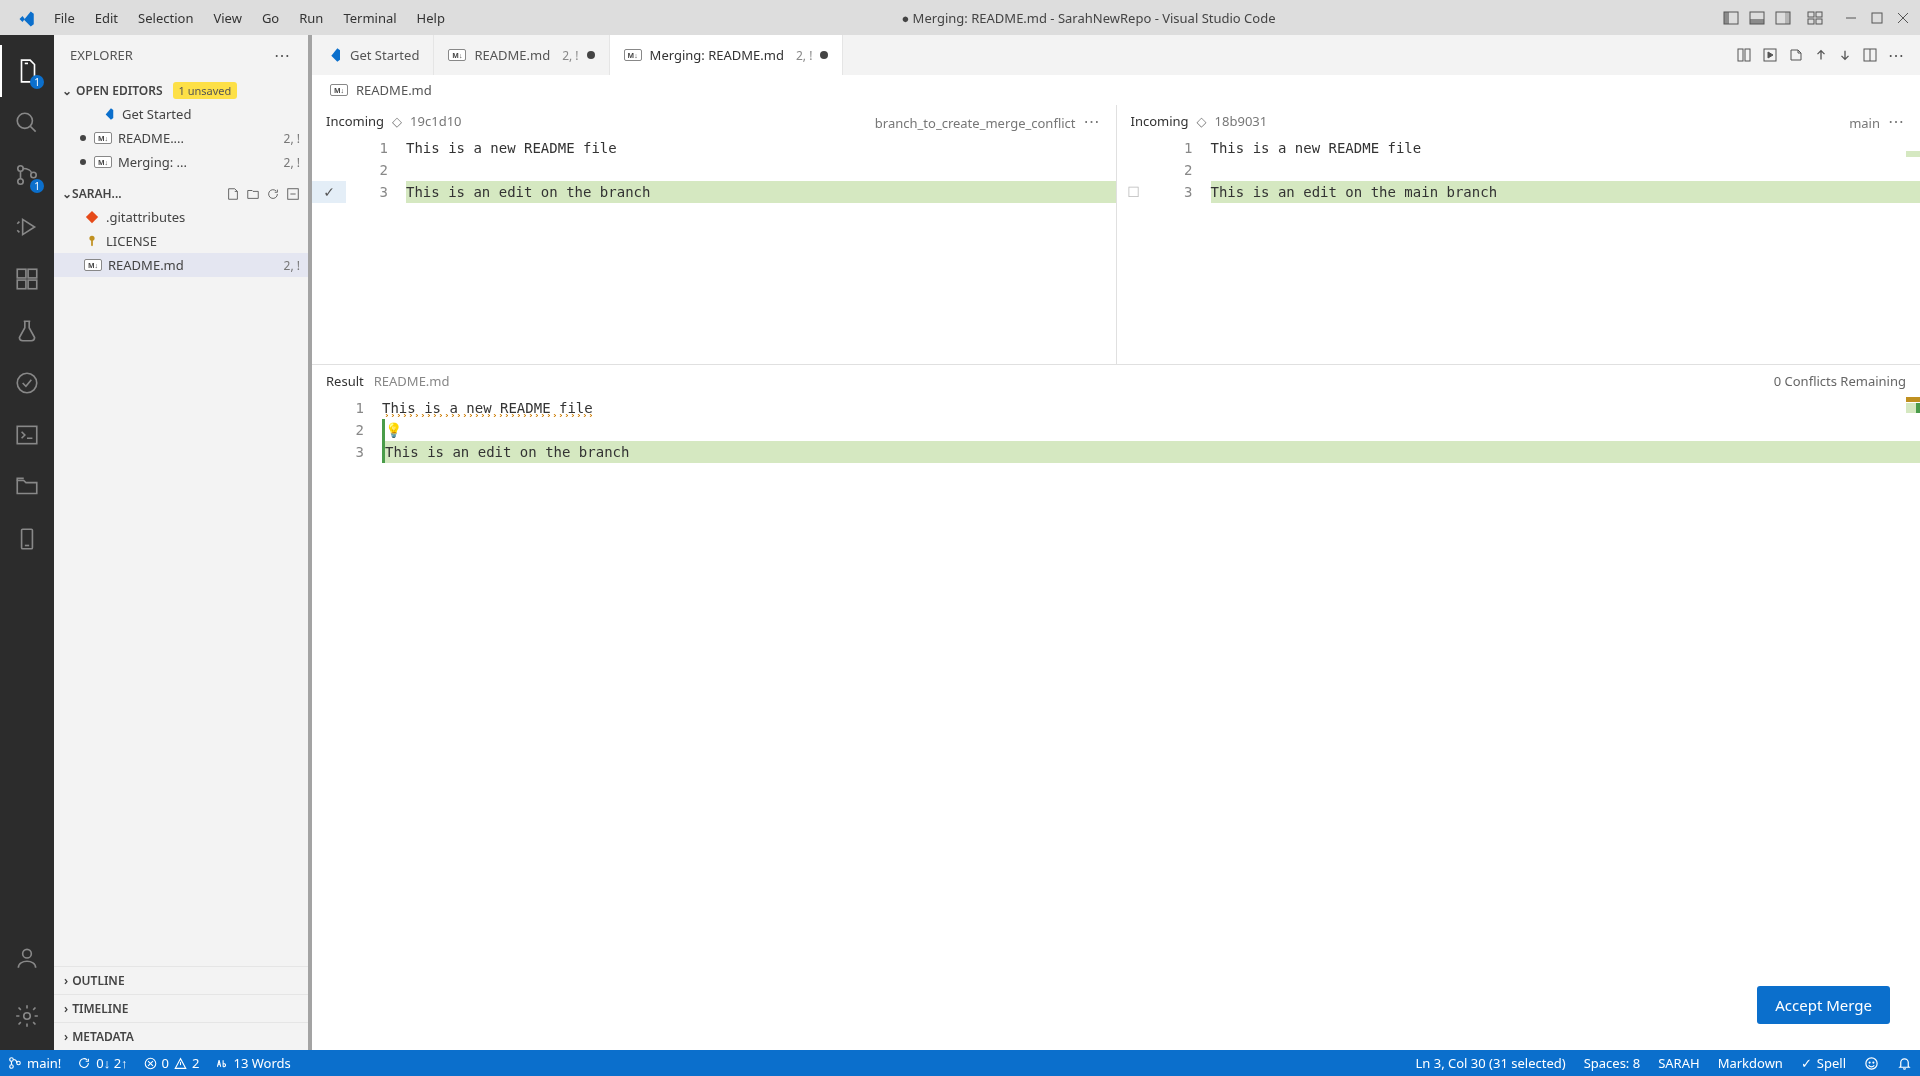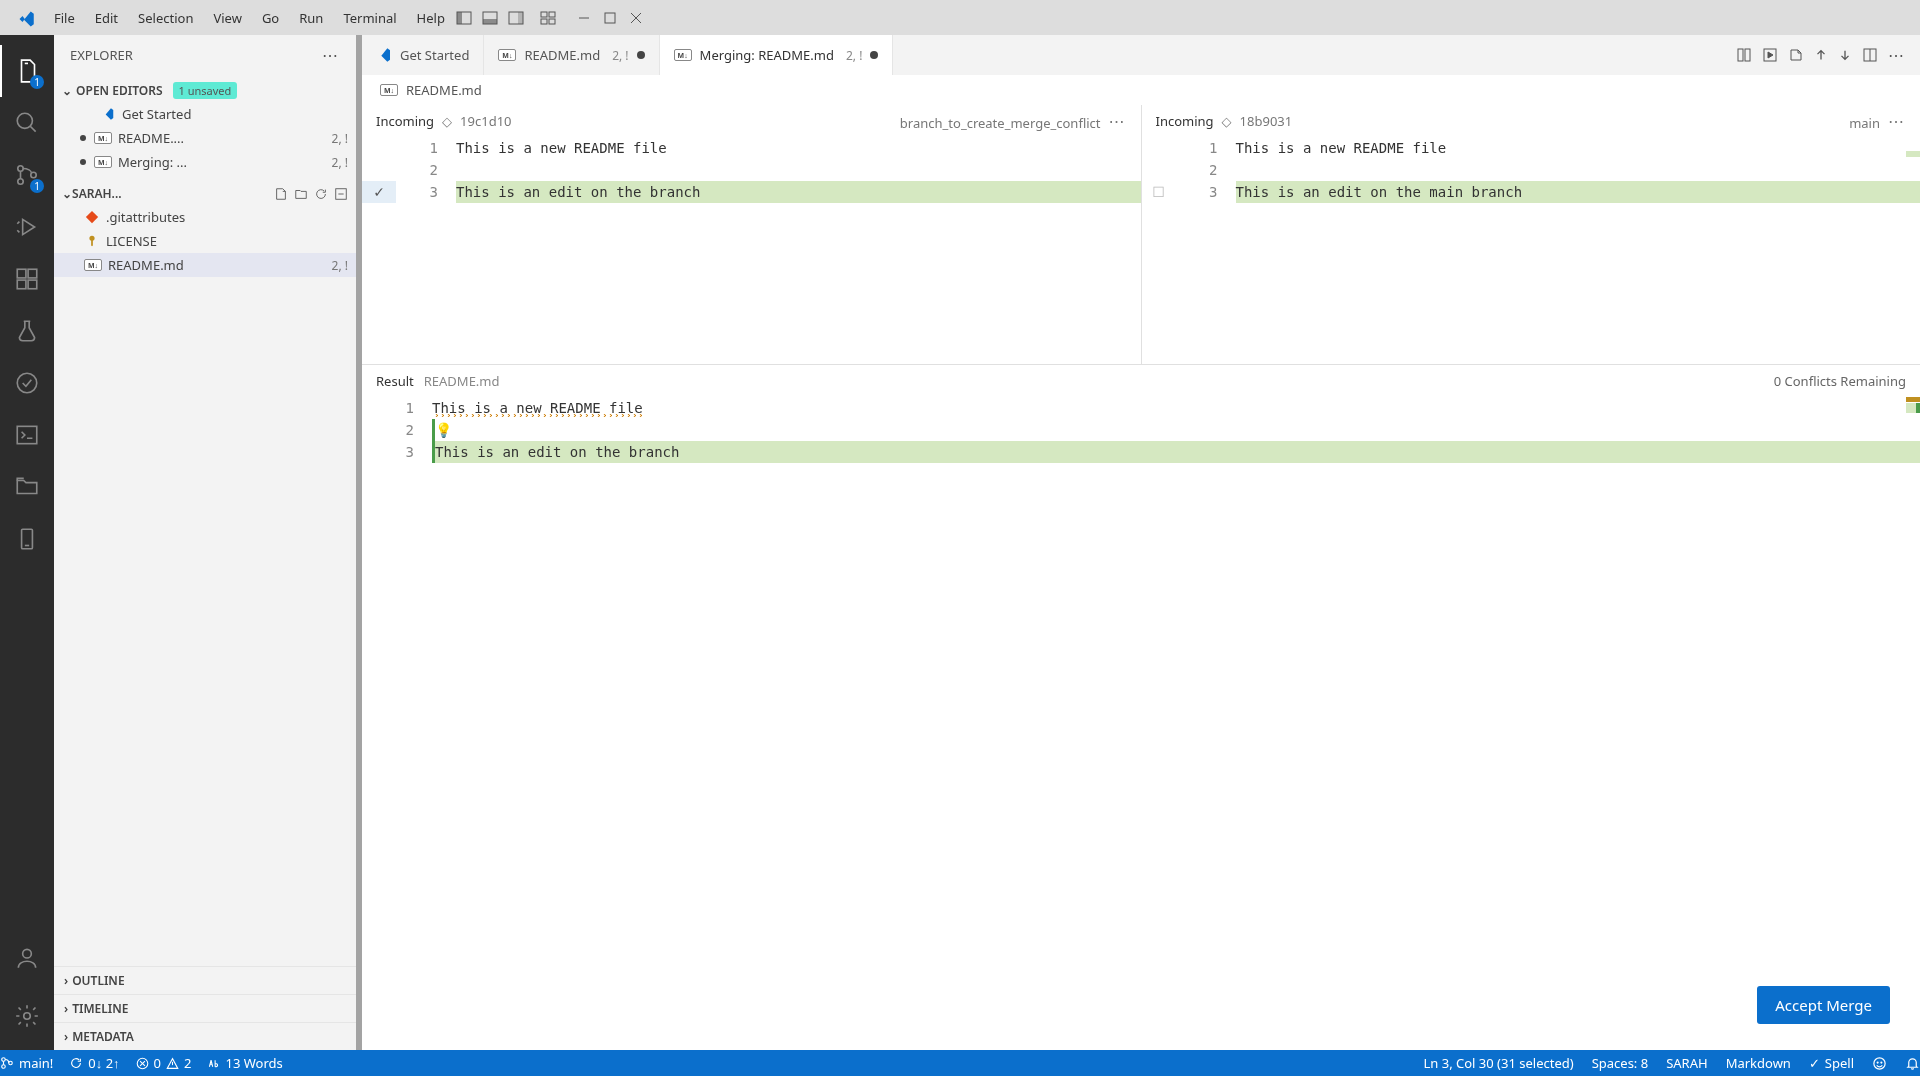--- a/index.html
+++ b/index.html
@@ -42,30 +42,30 @@
   position: relative;
 }
 .activitybar .aicon.active { color: #fff; border-left: 2px solid #fff; }
 .activitybar .bottom { margin-top: auto; margin-bottom: 6px; }
 .badge {
   position:absolute; bottom:8px; right:10px;
   background:#0b6fcc; color:#fff; border-radius:10px;
   font-size:10px; min-width:14px; height:14px; display:flex; align-items:center; justify-content:center; padding:0 3px;
 }
 .sidebar {
-  width: 308px;
+  width: 258px;
   background: #f3f3f3;
-  border-right: 6px solid #a3a3a3;
+  border-right: 4px solid #a3a3a3;
   display:flex; flex-direction:column;
 }
 .sidebar .hdr { height:40px; display:flex; align-items:center; padding:0 16px; color:#555; justify-content:space-between; }
 .sidebar .hdr .dots { font-size:16px; letter-spacing:2px; }
 .sidebar .section { padding:4px 0; }
 .sidebar .sechead { display:flex; align-items:center; gap:4px; padding:3px 8px; font-weight:600; font-size:12px; color:#444; }
-.sidebar .chip { background:#5eead4; color:#555; font-size:11px; padding:1px 6px; border-radius:3px; margin-left:6px; font-weight:400;}
+.sidebar .chip { background:#fde047; color:#555; font-size:11px; padding:1px 6px; border-radius:3px; margin-left:6px; font-weight:400;}
 .sidebar .item { display:flex; align-items:center; gap:6px; padding:3px 8px 3px 26px; color:#444; cursor:pointer;}
 .sidebar .item.sub { padding-left:30px; }
 .sidebar .item.sel { background:#e4e6f1; }
 .sidebar .item .right { margin-left:auto; color:#777; font-size:12px;}
 .sidebar .item .dot { width:6px; height:6px; border-radius:50%; background:#444; margin-right:2px;}
 .sidebar .folderhead { display:flex; align-items:center; padding:3px 8px; font-weight:600; font-size:12px; color:#444;}
 .sidebar .folderhead .actions { margin-left:auto; display:flex; gap:6px; color:#666;}
 .sidebar .bottomsections { margin-top:auto; }
 .sidebar .collapsehead { padding:5px 10px; font-weight:600; font-size:12px; color:#444; display:flex; align-items:center; gap:4px; border-top:1px solid #e5e5e5;}
 .main { flex:1; display:flex; flex-direction:column; background:#fff; }
@@ -96,21 +96,21 @@
 .resultbody .codebody { }
 .ovind { position:absolute; top:0; right:0; width:14px;}
 .ovind .mark { position:absolute; width:100%; height:6px;}
 .acceptbtn {
   position:absolute; right:30px; bottom:26px;
   background:#0b6fcc; color:#fff; padding:9px 18px; border-radius:3px;
   font-size:15px; cursor:pointer;
 }
 .statusbar {
   height:26px; background:#0b6fcc; color:#fff; display:flex; align-items:center;
-  font-size:13px; padding:0 0; gap:16px;
+  font-size:13px; padding:0 8px; gap:16px;
 }
 .statusbar .sitem { display:flex; align-items:center; gap:5px; cursor:pointer;}
 .statusbar .right { margin-left:auto; display:flex; gap:18px; align-items:center;}
 svg { display:block; }
 .fi { width:16px; height:16px; display:inline-flex; align-items:center; justify-content:center;}
 .squiggle {
   background-image: linear-gradient(45deg, transparent 65%, #cc7a00 80%, transparent 90%), linear-gradient(135deg, transparent 65%, #cc7a00 80%, transparent 90%);
   background-size: 6px 3px;
   background-repeat: repeat-x;
   background-position: 0 100%;
@@ -131,20 +131,21 @@
   <div class="menubar">
     <div>File</div>
     <div>Edit</div>
     <div>Selection</div>
     <div>View</div>
     <div>Go</div>
     <div>Run</div>
     <div>Terminal</div>
     <div>Help</div>
   </div>
+  <div class="title">● Merging: README.md - SarahNewRepo - Visual Studio Code</div>
   <div class="winctrl">
     <span class="ic">
         <svg width="16" height="16" viewBox="0 0 16 16">
           <rect x="1" y="2" width="14" height="12" fill="none" stroke="#555"></rect>
           <rect x="1" y="2" width="5" height="12" fill="#555" opacity="0.6"></rect>
         </svg>
       </span>
     <span class="ic">
         <svg width="16" height="16" viewBox="0 0 16 16">
           <rect x="1" y="2" width="14" height="12" fill="none" stroke="#555"></rect>

